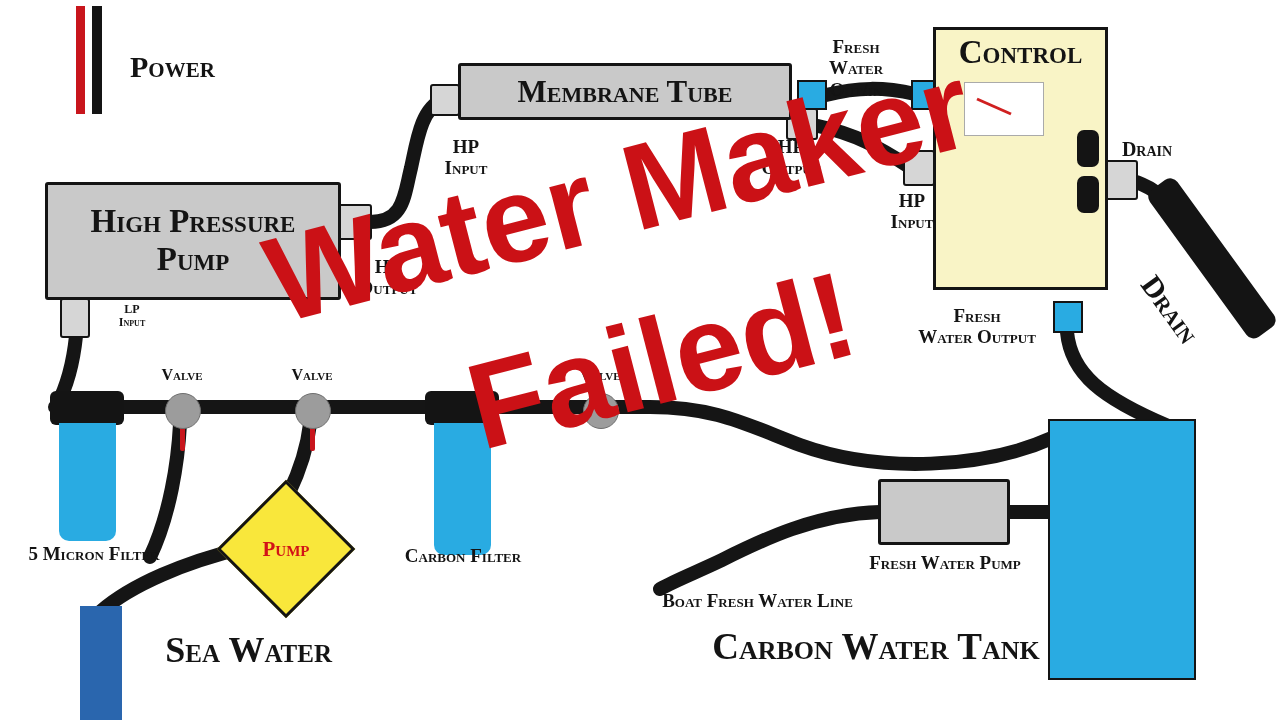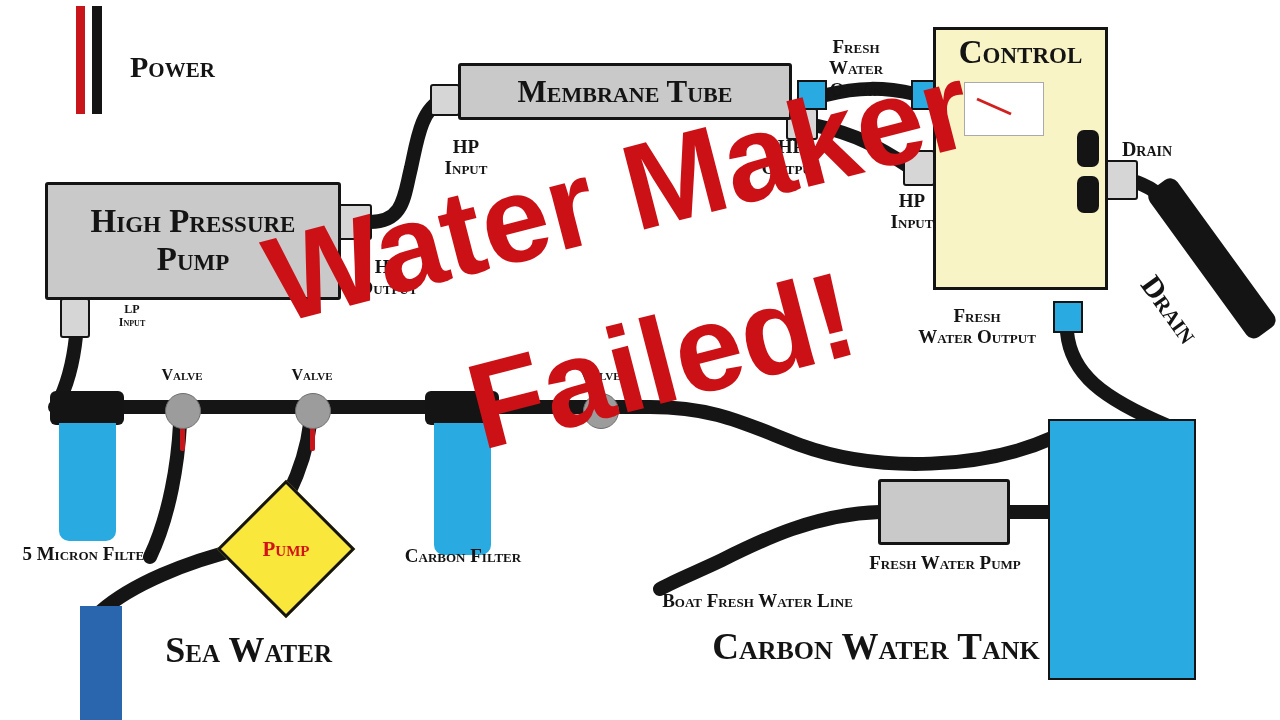--- a/index.html
+++ b/index.html
@@ -103,21 +103,21 @@
     <div class="title" style="font-size:33px;">High Pressure
 Pump</div>
   </div>
   <div class="lbl" style="left:348px;top:256px;width:80px;font-size:19px;">HP
 Output</div>
   <div class="lbl" style="left:96px;top:303px;width:72px;font-size:12px;">LP
 Input</div>
 
   <div class="cap" style="left:50px;top:391px;width:74px;height:34px;"></div>
   <div class="filterbody" style="left:59px;top:423px;width:57px;height:118px;"></div>
-  <div class="lbl" style="left:8px;top:543px;width:160px;font-size:19px;">5 Micron Filter</div>
+  <div class="lbl" style="left:14px;top:543px;width:160px;font-size:19px;">5 Micron Filter</div>
 
   <div class="cap" style="left:425px;top:391px;width:74px;height:34px;"></div>
   <div class="filterbody" style="left:434px;top:423px;width:57px;height:132px;"></div>
   <div class="lbl" style="left:383px;top:545px;width:160px;font-size:19px;">Carbon Filter</div>
 
   <div class="handle" style="left:180px;top:424px;"></div>
   <div class="handle" style="left:310px;top:424px;"></div>
   <div class="valve" style="left:165px;top:393px;"></div>
   <div class="valve" style="left:295px;top:393px;"></div>
   <div class="valve" style="left:583px;top:393px;"></div>

